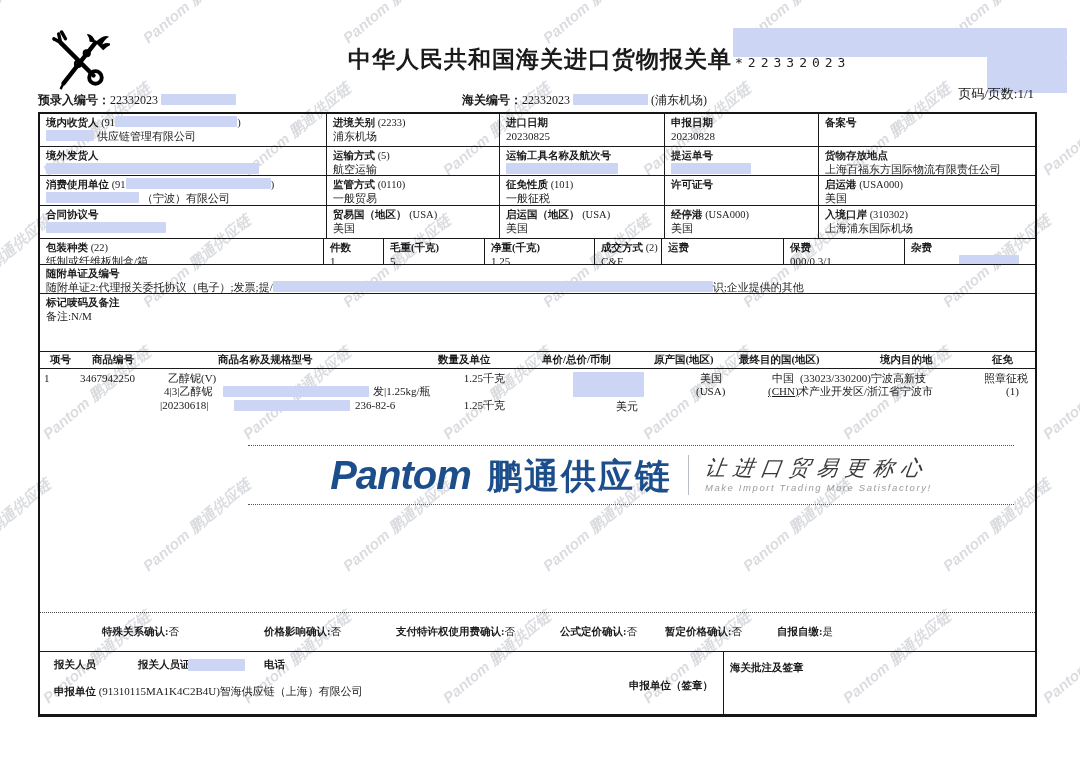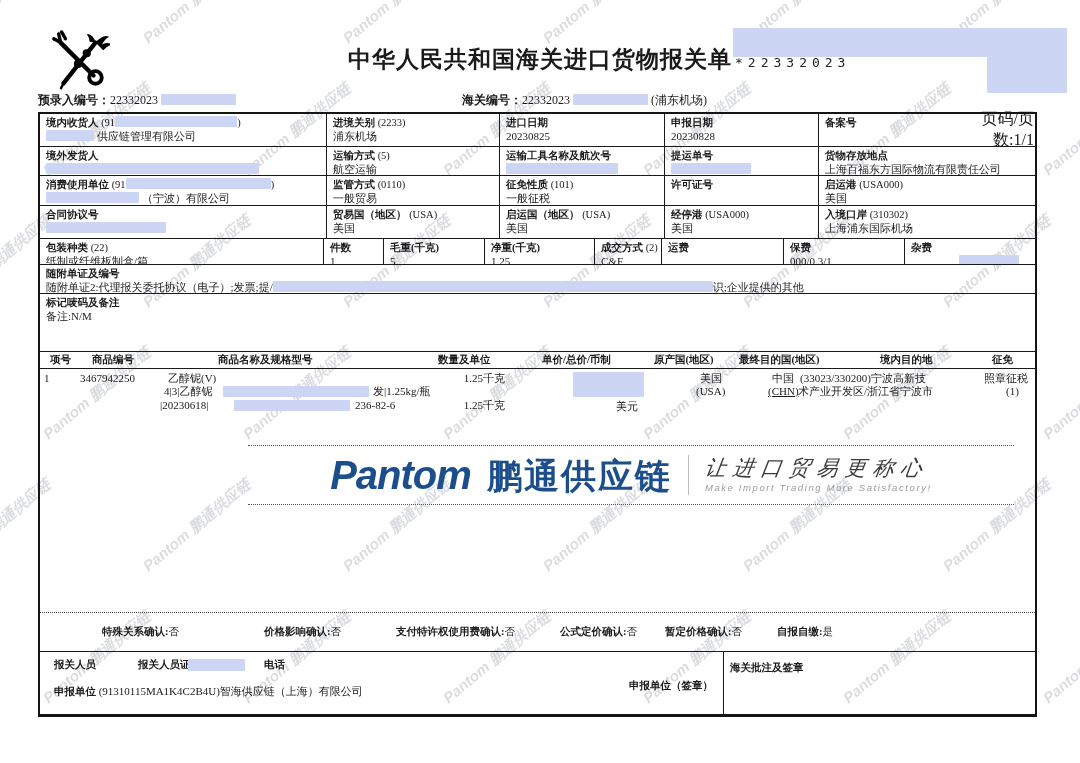--- a/index.html
+++ b/index.html
@@ -13,21 +13,21 @@
        transform:rotate(-40deg);white-space:nowrap;}
   .z{position:absolute;z-index:1;}
   .redact{background:#ccd5f4;display:inline-block;height:11px;vertical-align:-1px;border-radius:1px;}
   .rblock{position:absolute;background:#ccd5f4;z-index:1;border-radius:1px;}
   
   .title{left:0;right:0;top:44px;text-align:center;font-size:23px;font-weight:bold;letter-spacing:1px;}
   .docnum{left:735px;top:55px;font-family:"DejaVu Sans Mono","Liberation Mono",monospace;
           font-size:13px;letter-spacing:5px;color:#222;}
   .preline{top:92px;font-size:12px;white-space:nowrap;}
   .blab{font-weight:bold;}
-  .pageno{left:952px;top:109px;width:82px;text-align:right;font-size:16px;}
+  .pageno{left:952px;top:85px;width:82px;text-align:right;font-size:13px;}
   
   .form{position:absolute;left:38px;top:112px;width:999px;z-index:1;
         border:2px solid #151515;border-bottom-width:3px;box-sizing:border-box;background:transparent;}
   .row{display:flex;border-bottom:1px solid #1a1a1a;box-sizing:border-box;}
   .c{border-right:1px solid #1a1a1a;padding:2px 0 0 6px;overflow:hidden;box-sizing:border-box;position:relative;}
   .c:last-child{border-right:none;}
   .lab{font-weight:bold;font-size:10.5px;line-height:14px;white-space:nowrap;}
   .code{font-weight:normal;}
   .val{font-size:11px;line-height:13px;white-space:nowrap;}
   

